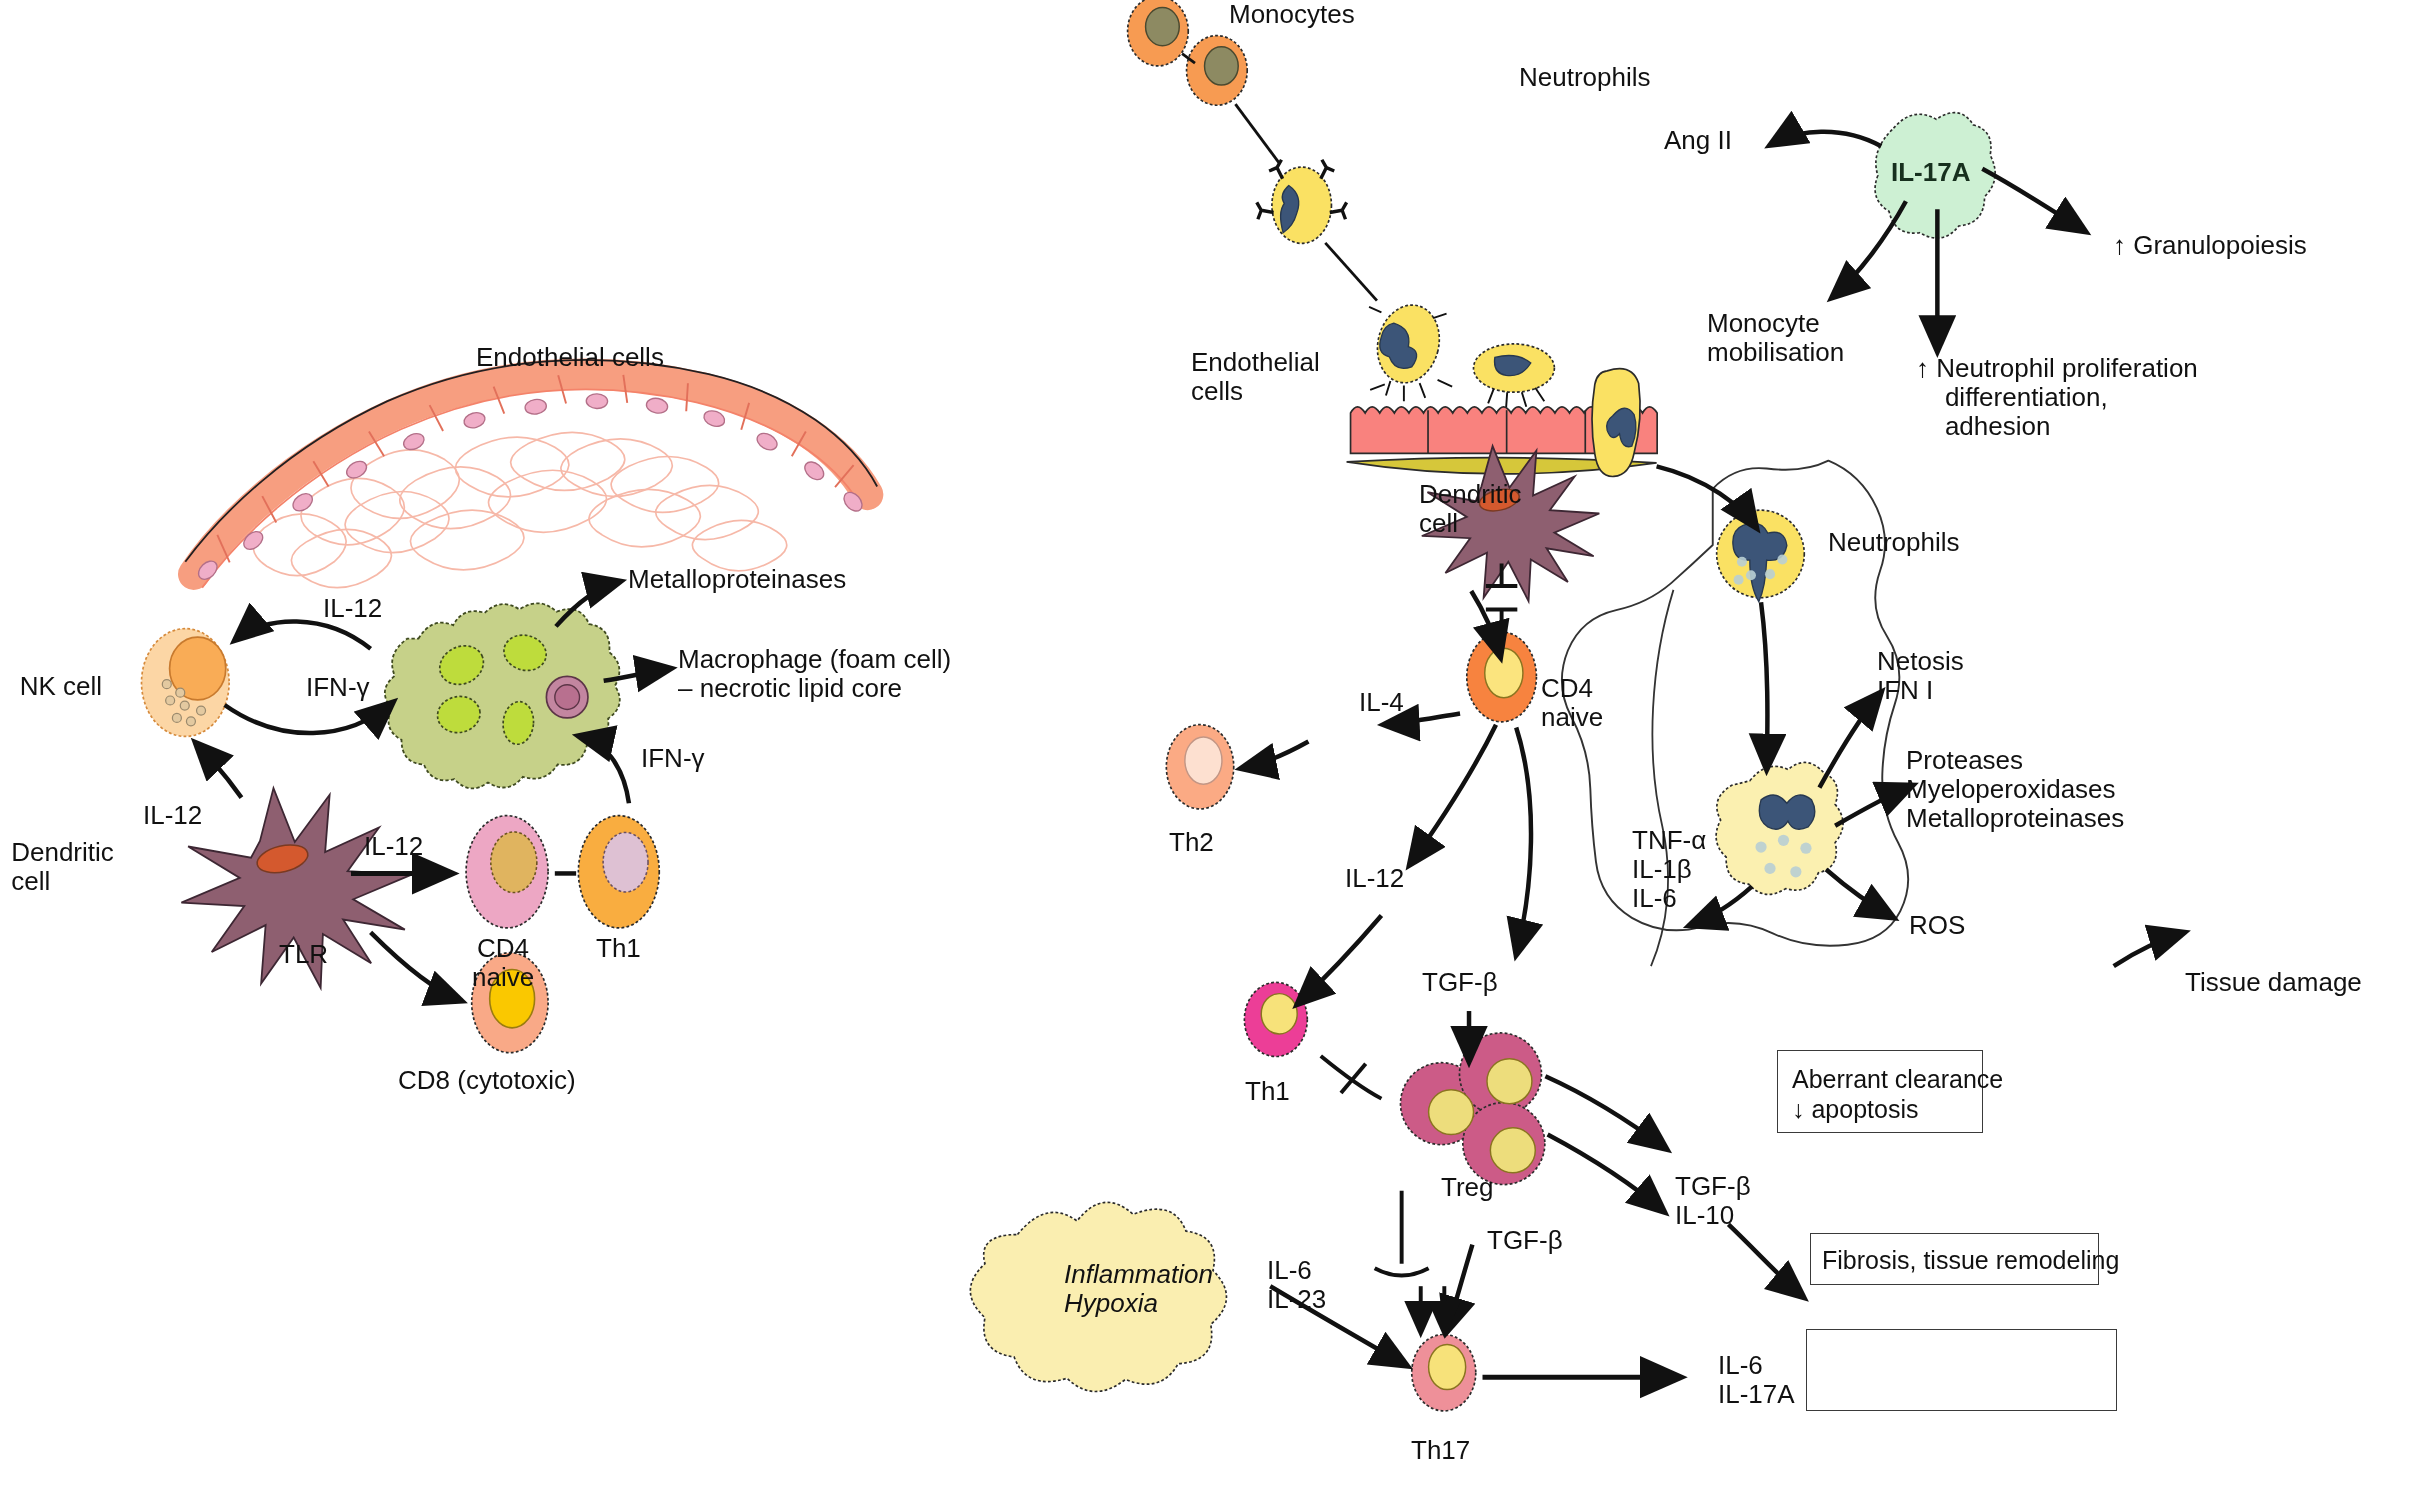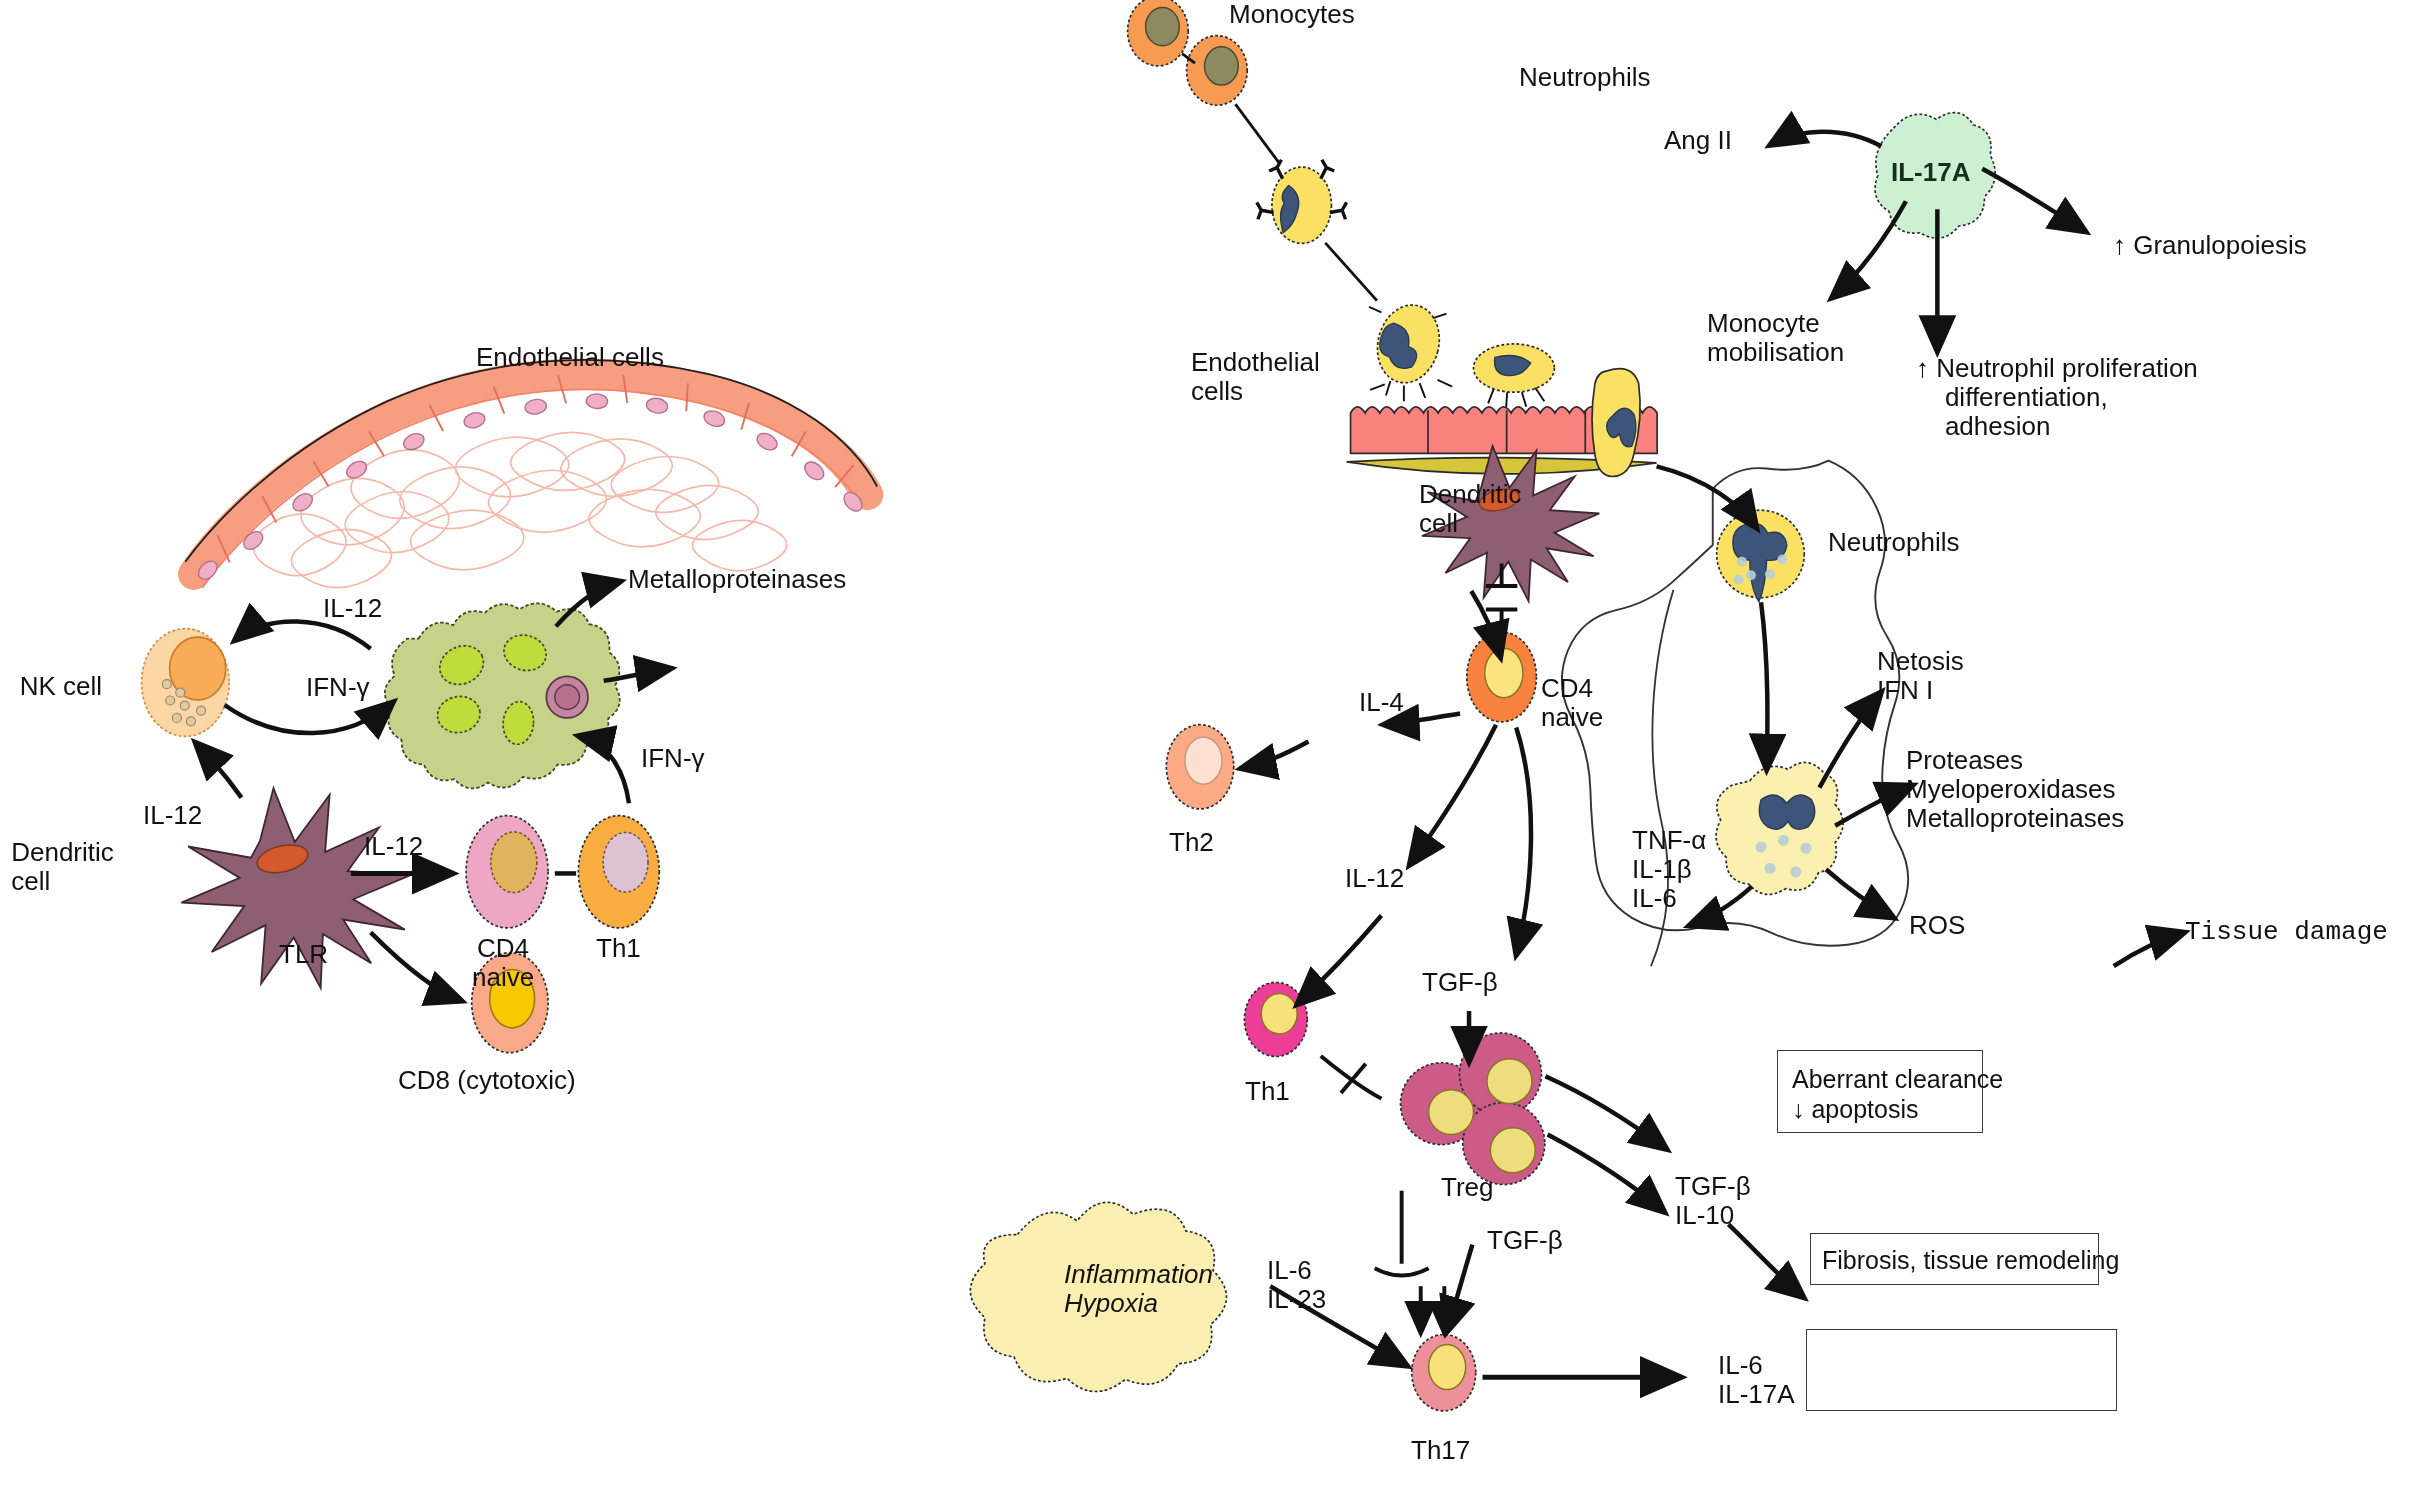--- a/index.html
+++ b/index.html
@@ -368,20 +368,22 @@
   </g>
 
   <path d="M2980,1050 C2940,1180 2930,1340 2960,1470 C2980,1560 2970,1650 2940,1720" fill="none" stroke="#333" stroke-width="3.2"></path>
 </svg>
 
 <div class="lbl s46" style="left:476px;top:343px;">Endothelial cells</div>
 <div class="lbl s46" style="left:19.7px;top:672px;">NK cell</div>
 <div class="lbl s46" style="left:323px;top:594px;">IL-12</div>
 <div class="lbl s46" style="left:306px;top:673px;">IFN-γ</div>
 <div class="lbl s46" style="left:628px;top:565px;">Metalloproteinases</div>
+<div class="lbl s46" style="left:678px;top:645px;">Macrophage (foam cell)
+– necrotic lipid core</div>
 <div class="lbl s46" style="left:143px;top:801px;">IL-12</div>
 <div class="lbl s46" style="left:11.2px;top:838px;">Dendritic
 cell</div>
 <div class="lbl s46" style="left:279px;top:940px;">TLR</div>
 <div class="lbl s46" style="left:364px;top:832px;">IL-12</div>
 <div class="lbl s46" style="left:472px;top:934px;text-align:center;">CD4
 naive</div>
 <div class="lbl s46" style="left:596px;top:934px;">Th1</div>
 <div class="lbl s46" style="left:641px;top:744px;">IFN-γ</div>
 <div class="lbl s46" style="left:398px;top:1066px;">CD8 (cytotoxic)</div>
@@ -411,21 +413,21 @@
 <div class="lbl s46" style="left:1393px;top:1173px;margin-left:48px;">Treg</div>
 <div class="lbl s46" style="left:1877px;top:647px;">Netosis
 IFN I</div>
 <div class="lbl s46" style="left:1906px;top:746px;">Proteases
 Myeloperoxidases
 Metalloproteinases</div>
 <div class="lbl s46" style="left:1632px;top:826px;">TNF-α
 IL-1β
 IL-6</div>
 <div class="lbl s46" style="left:1889px;top:911px;margin-left:20px;">ROS</div>
-<div class="lbl s46" style="left:2185px;top:918px;font-family:Liberation Mono, monospace;">Tissue damage</div>
+<div class="lbl s46" style="left:2185px;top:968px;">Tissue damage</div>
 <div class="lbl s46" style="left:1675px;top:1172px;">TGF-β
 IL-10</div>
 <div class="lbl s46" style="left:1064px;top:1260px;font-style:italic;">Inflammation
 Hypoxia</div>
 <div class="lbl s46" style="left:1267px;top:1256px;">IL-6
 IL-23</div>
 <div class="lbl s46" style="left:1487px;top:1226px;">TGF-β</div>
 <div class="lbl s46" style="left:1411px;top:1436px;">Th17</div>
 <div class="lbl s46" style="left:1718px;top:1351px;">IL-6
 IL-17A</div>

